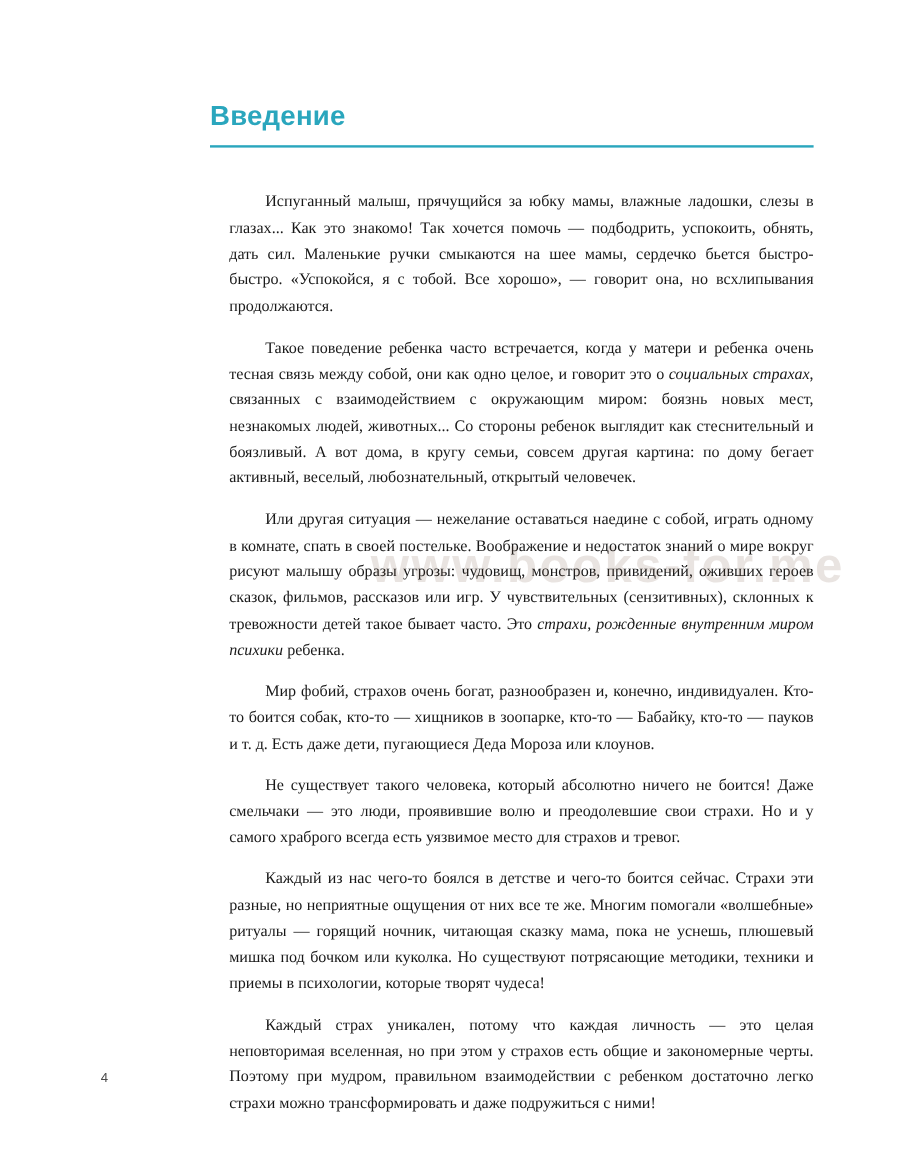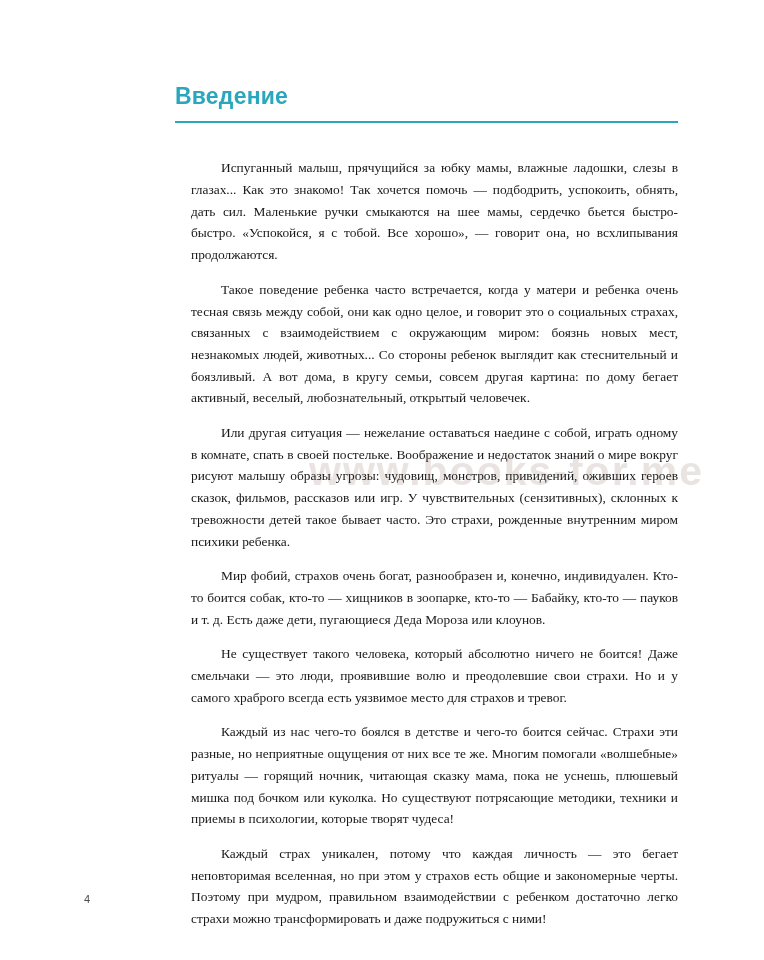--- a/index.html
+++ b/index.html
@@ -50,20 +50,21 @@
     text-align: justify;
     text-indent: 30px;
     color: #181818;
     hyphens: auto;
     -webkit-hyphens: auto;
   }
   p.body-par:last-child {
     margin-bottom: 0;
   }
   .italic {
+    font-style: italic;
   }
   .page-number {
     position: absolute;
     left: 84px;
     top: 893px;
     font-family: "Liberation Sans", sans-serif;
     font-size: 11px;
     color: #4a4a4a;
   }
   .watermark {
@@ -91,21 +92,21 @@
     <h1 class="chapter-title">Введение</h1>
     <div class="title-rule"></div>
 
     <div id="paragraphs">
         <p class="body-par"><span>Испуганный малыш, прячущийся за юбку мамы, влажные ладошки, слезы в глазах... Как это знакомо! Так хочется помочь — подбодрить, успокоить, обнять, дать сил. Маленькие ручки смыкаются на шее мамы, сердечко бьется быстро-быстро. «Успокойся, я с тобой. Все хорошо», — говорит она, но всхлипывания продолжаются.</span></p>
         <p class="body-par"><span>Такое поведение ребенка часто встречается, когда у матери и ребенка очень тесная связь между собой, они как одно целое, и говорит это о </span><span class="italic">социальных страхах</span><span>, связанных с взаимодействием с окружающим миром: боязнь новых мест, незнакомых людей, животных... Со стороны ребенок выглядит как стеснительный и боязливый. А вот дома, в кругу семьи, совсем другая картина: по дому бегает активный, веселый, любознательный, открытый человечек.</span></p>
         <p class="body-par"><span>Или другая ситуация — нежелание оставаться наедине с собой, играть одному в комнате, спать в своей постельке. Воображение и недостаток знаний о мире вокруг рисуют малышу образы угрозы: чудовищ, монстров, привидений, оживших героев сказок, фильмов, рассказов или игр. У чувствительных (сензитивных), склонных к тревожности детей такое бывает часто. Это </span><span class="italic">страхи, рожденные внутренним миром психики</span><span> ребенка.</span></p>
         <p class="body-par"><span>Мир фобий, страхов очень богат, разнообразен и, конечно, индивидуален. Кто-то боится собак, кто-то — хищников в зоопарке, кто-то — Бабайку, кто-то — пауков и т. д. Есть даже дети, пугающиеся Деда Мороза или клоунов.</span></p>
         <p class="body-par"><span>Не существует такого человека, который абсолютно ничего не боится! Даже смельчаки — это люди, проявившие волю и преодолевшие свои страхи. Но и у самого храброго всегда есть уязвимое место для страхов и тревог.</span></p>
         <p class="body-par"><span>Каждый из нас чего-то боялся в детстве и чего-то боится сейчас. Страхи эти разные, но неприятные ощущения от них все те же. Многим помогали «волшебные» ритуалы — горящий ночник, читающая сказку мама, пока не уснешь, плюшевый мишка под бочком или куколка. Но существуют потрясающие методики, техники и приемы в психологии, которые творят чудеса!</span></p>
-        <p class="body-par"><span>Каждый страх уникален, потому что каждая личность — это бегает неповторимая вселенная, но при этом у страхов есть общие и закономерные черты. Поэтому при мудром, правильном взаимодействии с ребенком достаточно легко страхи можно трансформировать и даже подружиться с ними!</span></p>
+        <p class="body-par"><span>Каждый страх уникален, потому что каждая личность — это целая неповторимая вселенная, но при этом у страхов есть общие и закономерные черты. Поэтому при мудром, правильном взаимодействии с ребенком достаточно легко страхи можно трансформировать и даже подружиться с ними!</span></p>
       </div>
   </div>
 
   <div class="watermark">www.books-for.me</div>
 
   <div class="page-number">4</div>
 
 </div>
 
 </body></html>

